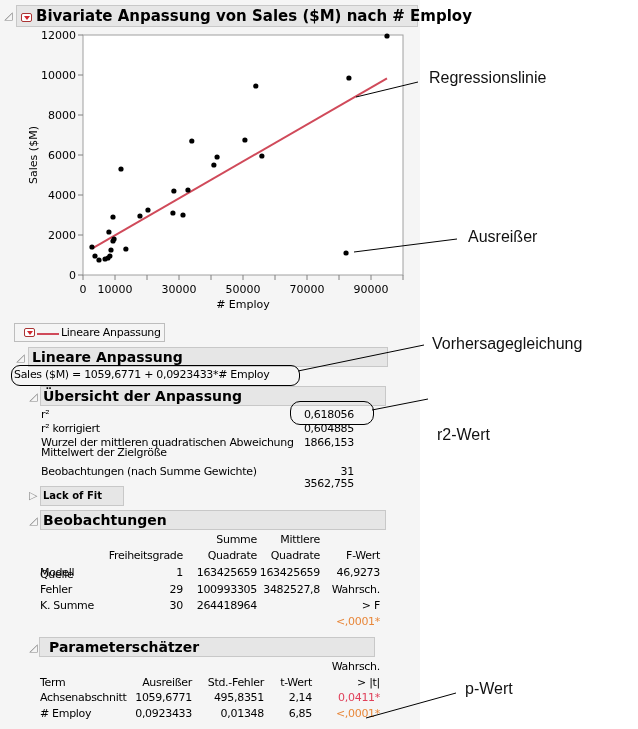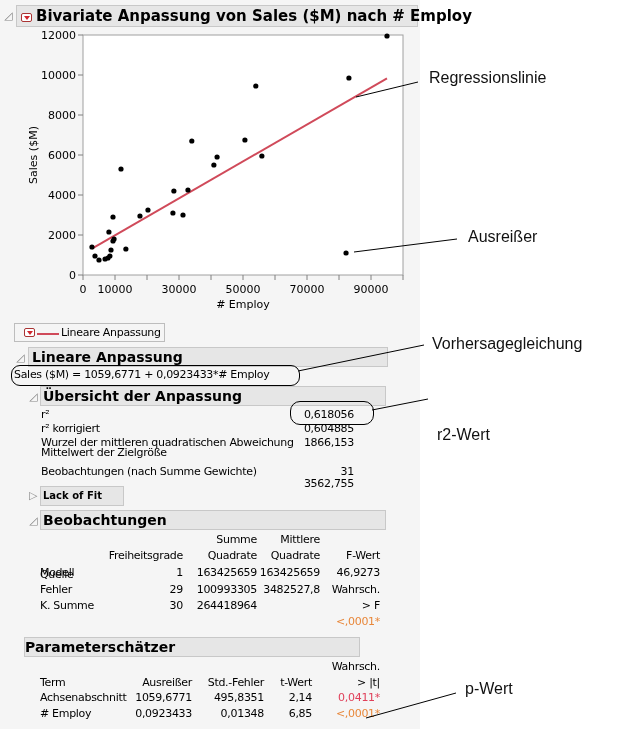--- a/index.html
+++ b/index.html
@@ -146,21 +146,21 @@
     <span class="t r b" style="left: 320px; width: 60px; top: 582.5px;">Wahrsch.</span>
     <span class="t" style="left: 40px; width: 80px; top: 599px;">K. Summe</span>
     <span class="t r" style="left: 120px; width: 63px; top: 599px;">30</span>
     <span class="t r" style="left: 185px; width: 72px; top: 599px;">264418964</span>
     <span class="t r" style="left: 254px; width: 66px; top: 599px;"></span>
     <span class="t r b" style="left: 320px; width: 60px; top: 599px;">&gt; F</span>
     <span class="t r" style="left: 300px; width: 80px; top: 615px; color: rgb(232, 135, 58);">&lt;,0001*</span>
   </div>
 
 <span class="disc" style="left:29px;top:641px;">◿</span>
-<div class="hdr" style="left:24px;top:637px;width:336px;height:20px;font-size:14px;line-height:18px;padding-left:0;">Parameterschätzer</div>
+<div class="hdr" style="left:39px;top:637px;width:336px;height:20px;font-size:14px;line-height:18px;padding-left:9px;">Parameterschätzer</div>
 <div id="params">
   <span class="t b r" style="left:300px;top:660px;width:80px;">Wahrsch.</span>
   <span class="t b" style="left:40px;top:676px;">Term</span>
   <span class="t b r" style="left:120px;top:676px;width:72px;">Ausreißer</span>
   <span class="t b r" style="left:190px;top:676px;width:74px;">Std.-Fehler</span>
   <span class="t b r" style="left:262px;top:676px;width:50px;">t-Wert</span>
   <span class="t b r" style="left:320px;top:676px;width:60px;">&gt; |t|</span>
 <span class="t" style="left: 40px; width: 90px; top: 691px;">Achsenabschnitt</span>
     <span class="t r" style="left: 120px; width: 72px; top: 691px;">1059,6771</span>
     <span class="t r" style="left: 190px; width: 74px; top: 691px;">495,8351</span>

